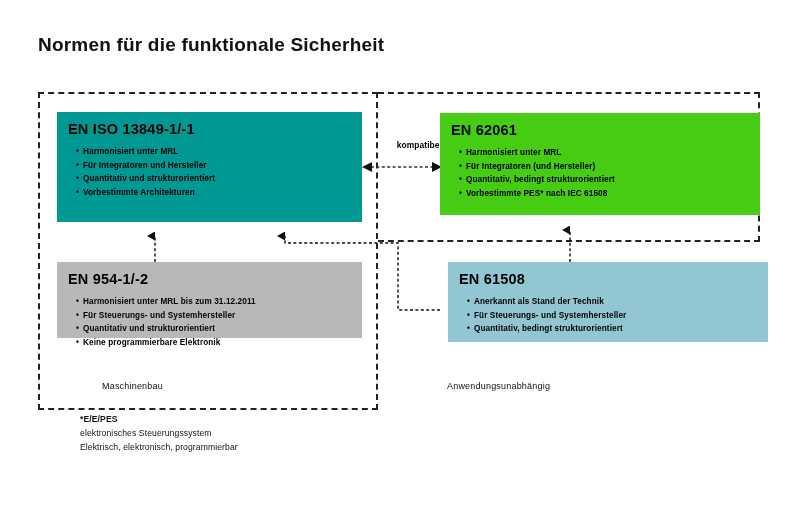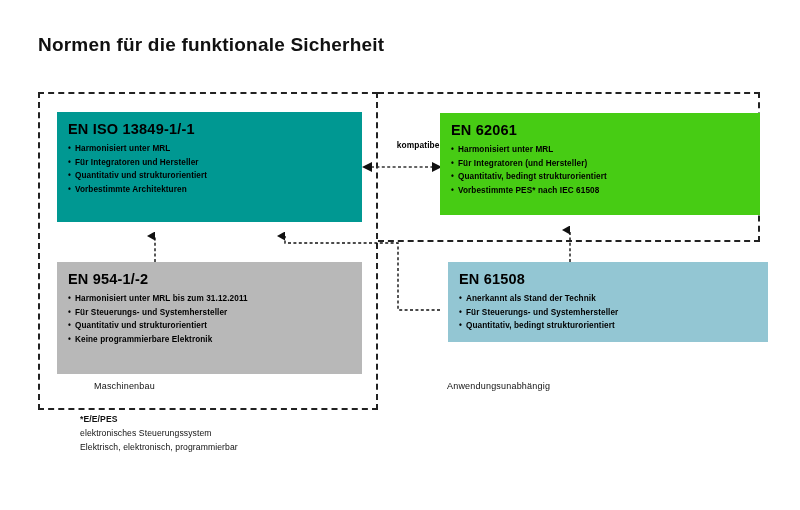--- a/index.html
+++ b/index.html
@@ -12,33 +12,33 @@
   
   .dashed{position:absolute;border:2px dashed #222;box-sizing:border-box;}
   #region-machinery{left:38px;top:92px;width:340px;height:318px;border-right:none;}
   #region-generic{left:378px;top:92px;width:382px;height:150px;border-left:none;}
   #divider-vertical{position:absolute;left:376px;top:92px;width:0;height:318px;
         border-left:2px dashed #222;}
 
   
   .box{position:absolute;box-sizing:border-box;padding:9px 11px 8px 11px;}
   .box h3{margin:0 0 5px 0;font-size:14.5px;font-weight:bold;letter-spacing:.2px;}
-  .box ul{margin:0;padding:0;list-style:none;}
+  .box ul{margin:8px;padding:0;list-style:none;}
   .box li{font-size:8.2px;line-height:13.6px;white-space:nowrap;
           letter-spacing:.1px;font-weight:bold;}
   .box li:before{content:"\2022";margin-right:4px;}
 
   #box-13849{left:57px;top:112px;width:305px;height:110px;background:#009892;}
   #box-62061{left:440px;top:113px;width:320px;height:102px;background:#47cc14;}
-  #box-954  {left:57px;top:262px;width:305px;height:112px;background:#b8b8b8;}
+  #box-954  {left:57px;top:262px;width:305px;height:76px;background:#b8b8b8;}
   #box-61508{left:448px;top:262px;width:320px;height:80px;background:#93c6d3;}
 
   
   .caption{position:absolute;font-size:9px;color:#111;letter-spacing:.2px;}
-  #caption-machinery{left:72px;top:381px;padding-left:22px;}
+  #caption-machinery{left:80px;top:381px;padding-left:22px;}
   #caption-generic{left:447px;top:381px;}
 
   
   #footnote{position:absolute;left:80px;top:412px;font-size:8.6px;
             line-height:14px;color:#111;letter-spacing:.1px;}
   #footnote .fn-head{font-weight:bold;}
 
   
   #compat-wrap{position:absolute;left:362px;top:140px;width:80px;height:36px;}
   #compat-label{position:absolute;left:0;top:0;width:80px;text-align:right;

